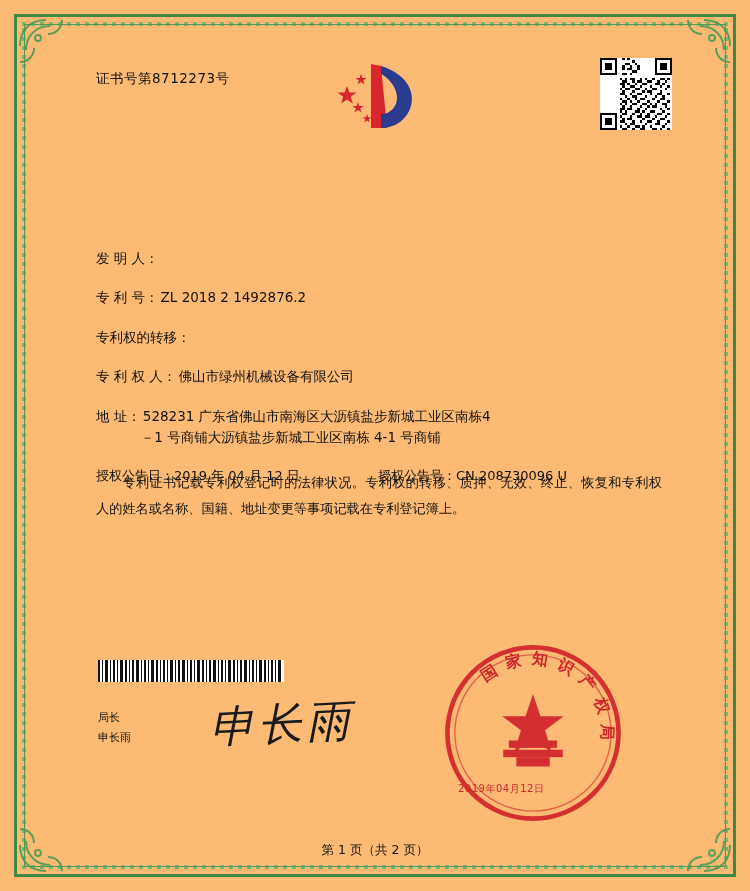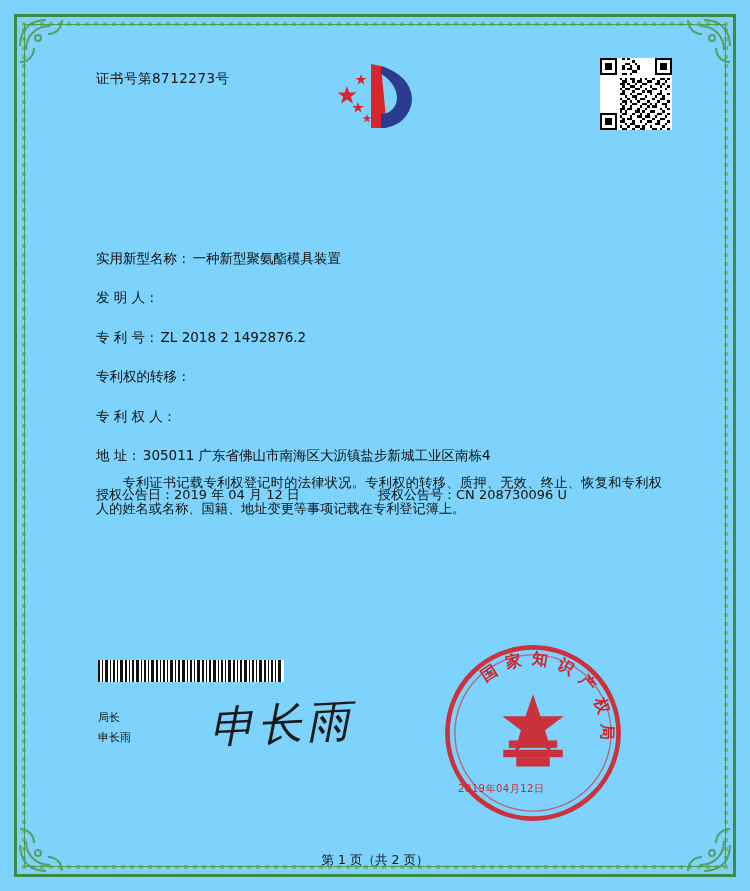--- a/index.html
+++ b/index.html
@@ -8,21 +8,21 @@
     background: #ffffff;
   }
   body {
     font-family: "DejaVu Sans", "Liberation Sans", sans-serif;
   }
   .page {
     position: relative;
     width: 750px;
     height: 891px;
     margin: 0 auto;
-    background: #7dd3fc;
+    background: #fdba74;
     overflow: hidden;
   }
 
   
   .border-outer {
     position: absolute;
     left: 14px;
     top: 14px;
     right: 14px;
     bottom: 14px;
@@ -210,21 +210,21 @@
     top: 742px;
     font-size: 10px;
     color: #d0242b;
     letter-spacing: .5px;
   }
 
   .page-footer {
     position: absolute;
     left: 0;
     right: 0;
-    bottom: 22px;
+    bottom: 32px;
     text-align: center;
     font-size: 12.5px;
     color: #111;
   }
 </style>
 </head>
 <body>
 
 <div class="page">
 
@@ -439,46 +439,44 @@
         <polygon points="36,28 38.4,34.6 45.4,34.6 39.8,38.8 41.9,45.4 36,41.4 30.1,45.4 32.2,38.8 26.6,34.6 33.6,34.6"></polygon>
         <polygon points="50,16 51.4,20 55.6,20 52.2,22.5 53.5,26.5 50,24 46.5,26.5 47.8,22.5 44.4,20 48.6,20"></polygon>
         <polygon points="47,44 48.4,48 52.6,48 49.2,50.5 50.5,54.5 47,52 43.5,54.5 44.8,50.5 41.4,48 45.6,48"></polygon>
         <polygon points="56,56 57.1,59.2 60.5,59.2 57.7,61.2 58.8,64.4 56,62.4 53.2,64.4 54.3,61.2 51.5,59.2 54.9,59.2"></polygon>
       </g>
     </svg>
 
 
     <div class="fields">
 
-      <div class="field-row">
-        <span class="field-label">实用新型名称：</span>
-        <span class="field-value">一种新型聚氨酯模具装置</span>
-      </div>
 
       <div class="field-row">
         <span class="field-label">发 明 人：</span>
       </div>
 
       <div class="field-row">
         <span class="field-label">专 利 号：</span>
         <span class="field-value">ZL 2018 2 1492876.2</span>
       </div>
 
       <div class="field-row">
         <span class="field-label">专利权的转移：</span>
       </div>
 
       <div class="field-row">
         <span class="field-label">专 利 权 人：</span>
+        <span class="field-value">佛山市绿州机械设备有限公司</span>
       </div>
 
       <div class="field-row">
         <span class="field-label">地 址：</span>
         <span class="field-value">
-          <span>305011 广东省佛山市南海区大沥镇盐步新城工业区南栋4</span>
+          <span>528231 广东省佛山市南海区大沥镇盐步新城工业区南栋4</span>
+          <span class="line2">－1 号商铺大沥镇盐步新城工业区南栋 4-1 号商铺</span>
         </span>
       </div>
 
       <div class="row-two">
         <div class="left">
           <span>授权公告日：</span><span>2019 年 04 月 12 日</span>
         </div>
         <div class="right">
           <span>授权公告号：</span><span>CN 208730096 U</span>
         </div>

